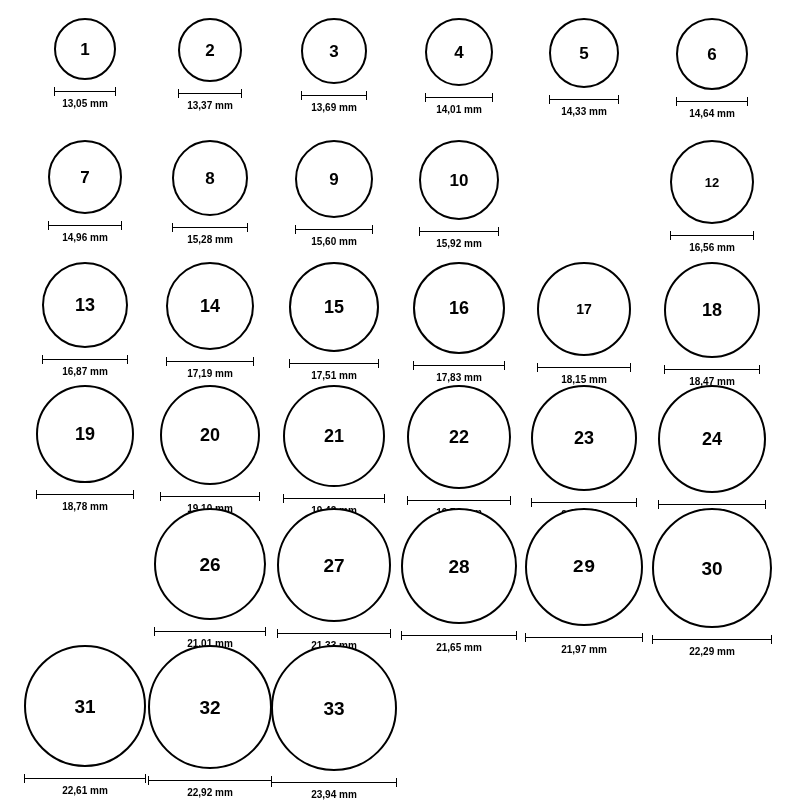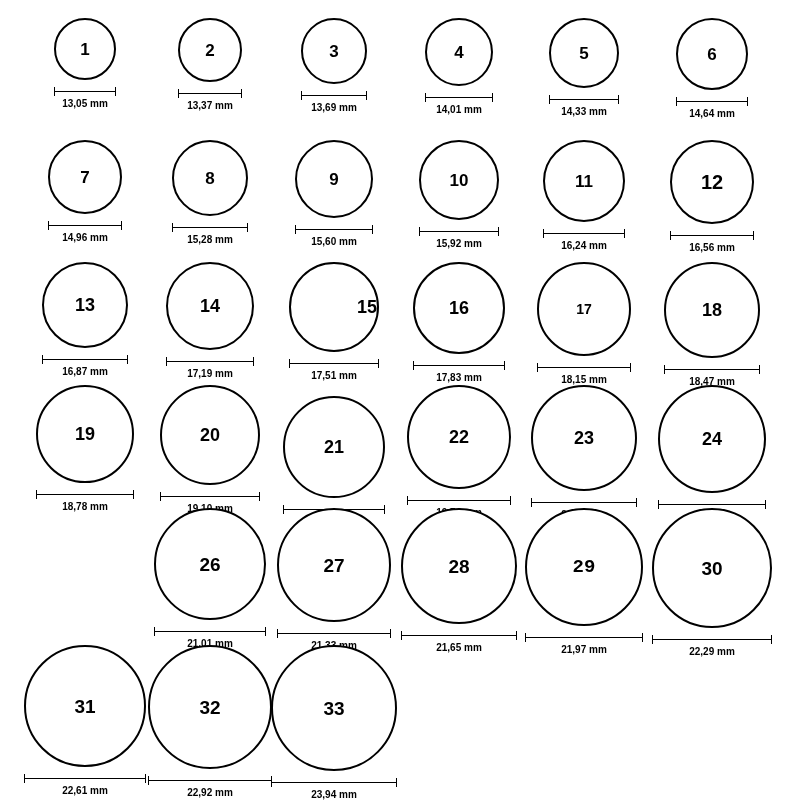--- a/index.html
+++ b/index.html
@@ -194,35 +194,23 @@
         <span class="circle-label" style="font-size: 17px;">10</span>
       </div>
       <div class="measure" style="width: 80px; margin-top: 7px;">
         <div class="measure-bar">
           <span class="tick left"></span>
           <span class="tick right"></span>
         </div>
         <div class="measure-text">15,92 mm</div>
       </div>
     </div>
-    <div class="ring-cell" style="width: 96px; left: 536px; top: 140px;">
-      <div class="circle" style="width: 82px; height: 82px;">
-        <span class="circle-label" style="font-size: 17px;">11</span>
-      </div>
-      <div class="measure" style="width: 82px; margin-top: 7px;">
-        <div class="measure-bar">
-          <span class="tick left"></span>
-          <span class="tick right"></span>
-        </div>
-        <div class="measure-text">16,24 mm</div>
-      </div>
-    </div>
     <div class="ring-cell" style="width: 98px; left: 663px; top: 140px;">
       <div class="circle" style="width: 84px; height: 84px;">
-        <span class="circle-label" style="font-size: 20px;">12</span>
+        <span class="circle-label" style="font-size: 13px;">12</span>
       </div>
       <div class="measure" style="width: 84px; margin-top: 7px;">
         <div class="measure-bar">
           <span class="tick left"></span>
           <span class="tick right"></span>
         </div>
         <div class="measure-text">16,56 mm</div>
       </div>
     </div>
     <div class="ring-cell" style="width: 100px; left: 35px; top: 262px;">
@@ -243,21 +231,21 @@
       </div>
       <div class="measure" style="width: 88px; margin-top: 7px;">
         <div class="measure-bar">
           <span class="tick left"></span>
           <span class="tick right"></span>
         </div>
         <div class="measure-text">17,19 mm</div>
       </div>
     </div>
     <div class="ring-cell" style="width: 104px; left: 282px; top: 262px;">
-      <div class="circle" style="width: 90px; height: 90px; justify-content: flex-end;">
+      <div class="circle" style="width: 90px; height: 90px;">
         <span class="circle-label" style="font-size: 18px;">15</span>
       </div>
       <div class="measure" style="width: 90px; margin-top: 7px;">
         <div class="measure-bar">
           <span class="tick left"></span>
           <span class="tick right"></span>
         </div>
         <div class="measure-text">17,51 mm</div>
       </div>
     </div>
@@ -314,21 +302,21 @@
         <span class="circle-label" style="font-size: 18px;">20</span>
       </div>
       <div class="measure" style="width: 100px; margin-top: 7px;">
         <div class="measure-bar">
           <span class="tick left"></span>
           <span class="tick right"></span>
         </div>
         <div class="measure-text">19,10 mm</div>
       </div>
     </div>
-    <div class="ring-cell" style="width: 116px; left: 276px; top: 396px;">
+    <div class="ring-cell" style="width: 116px; left: 276px; top: 385px;">
       <div class="circle" style="width: 102px; height: 102px;">
         <span class="circle-label" style="font-size: 18px;">21</span>
       </div>
       <div class="measure" style="width: 102px; margin-top: 7px;">
         <div class="measure-bar">
           <span class="tick left"></span>
           <span class="tick right"></span>
         </div>
         <div class="measure-text">19,42 mm</div>
       </div>

